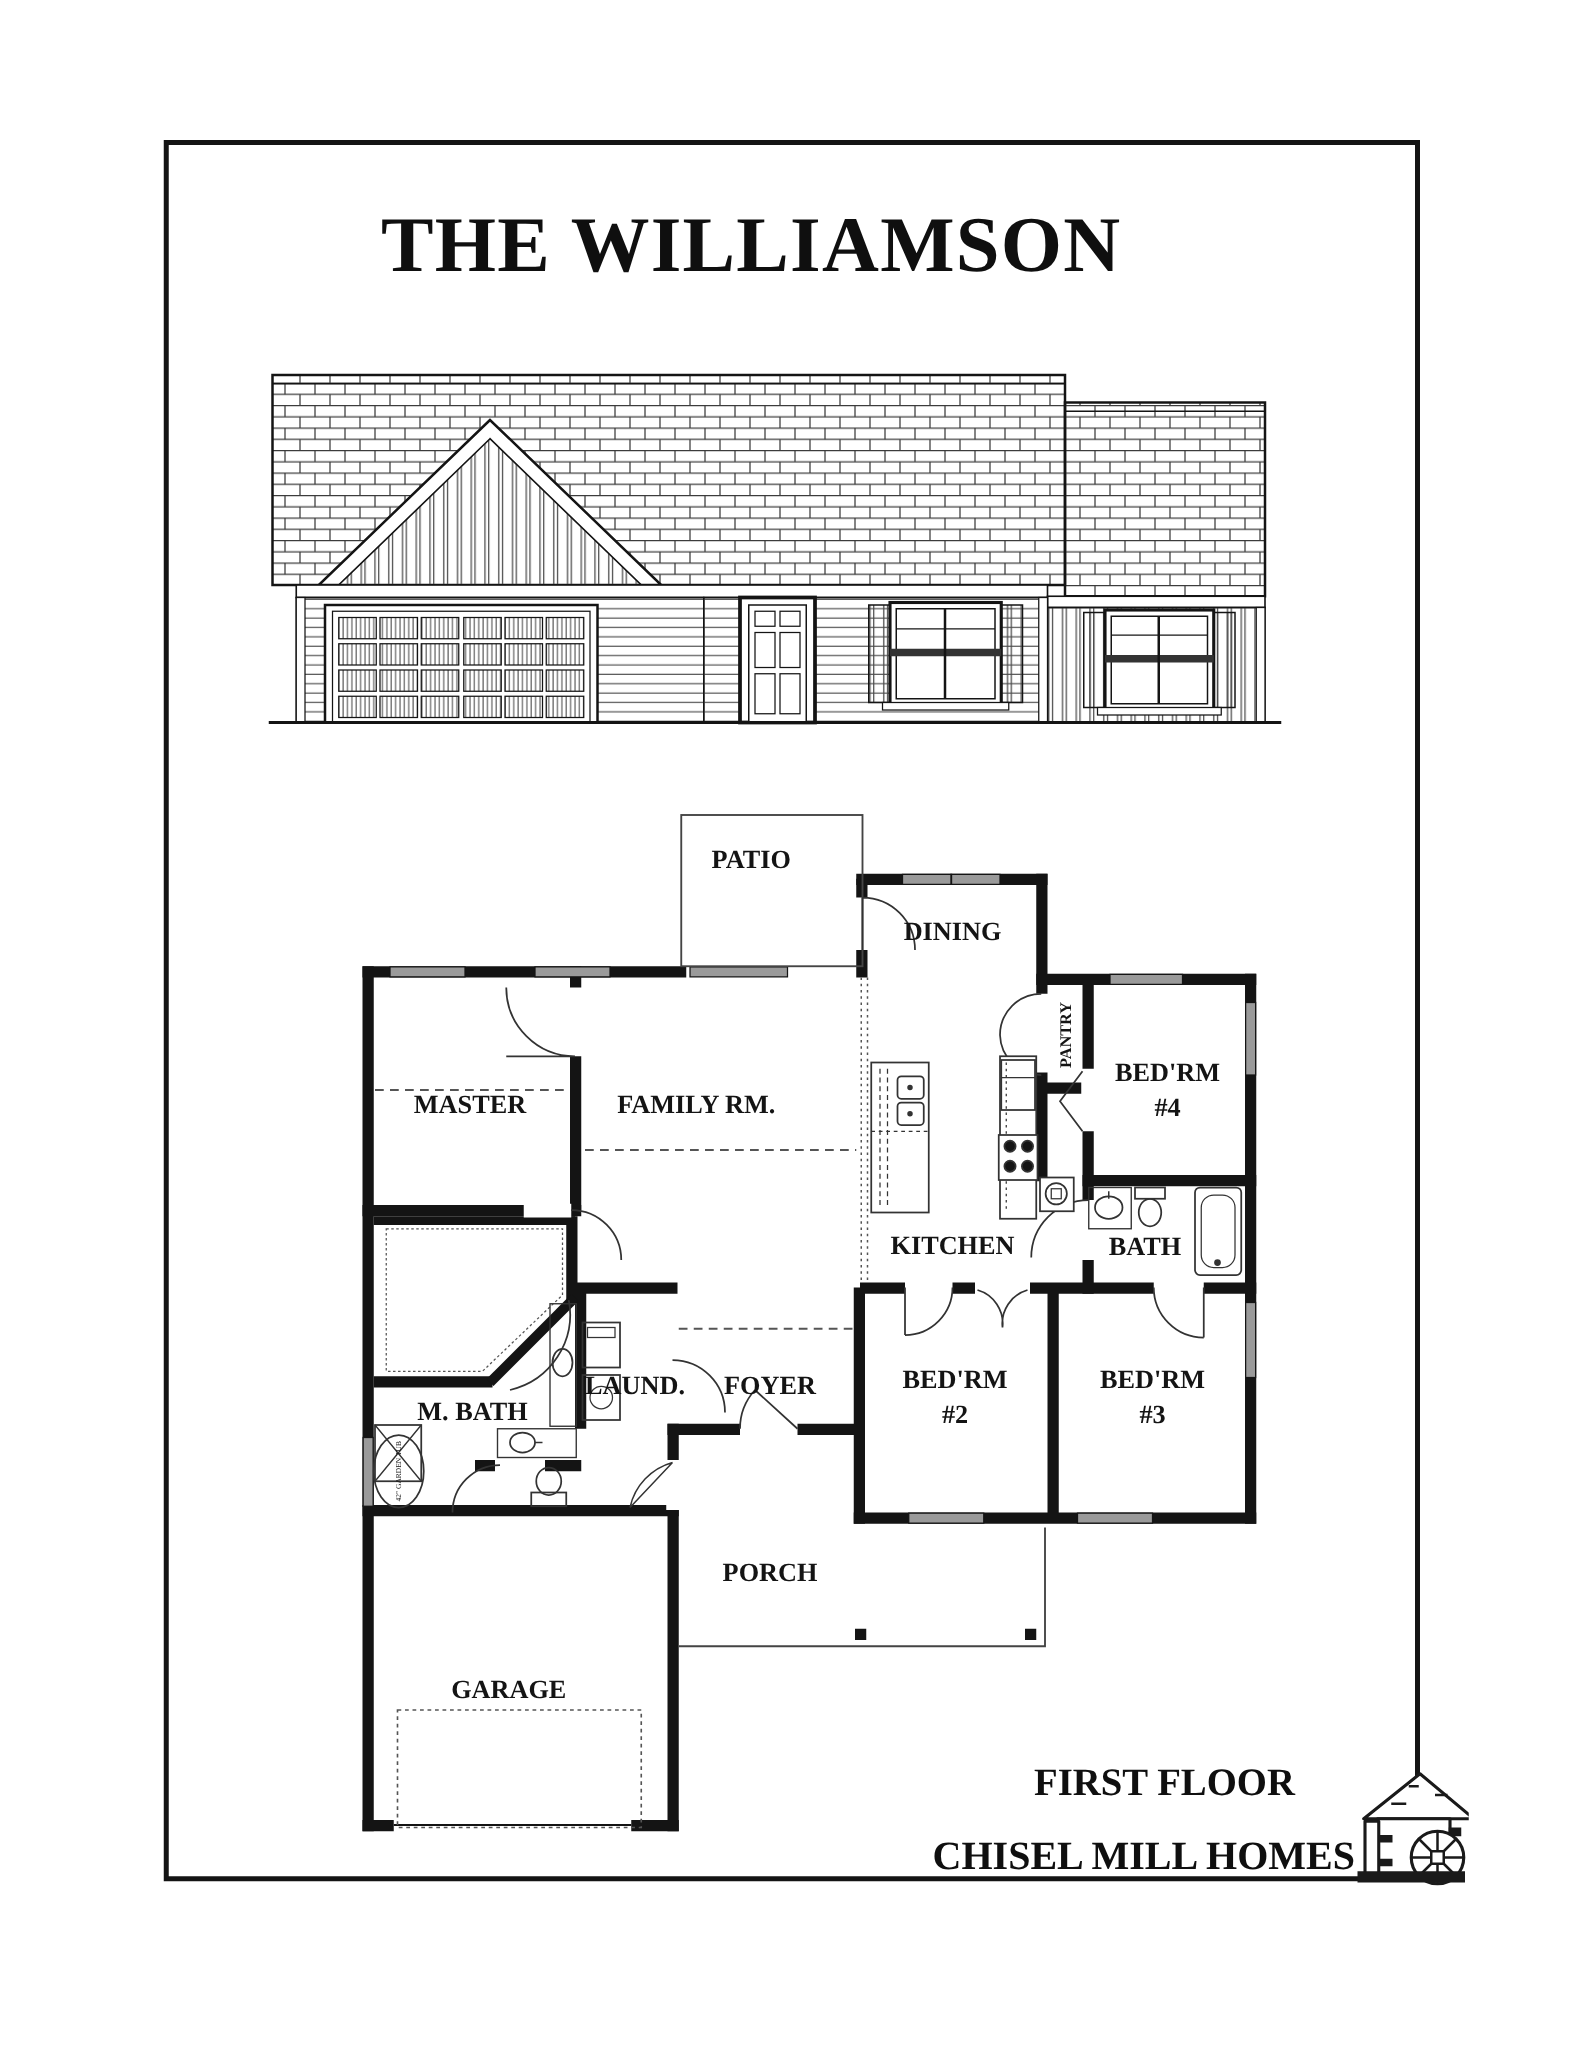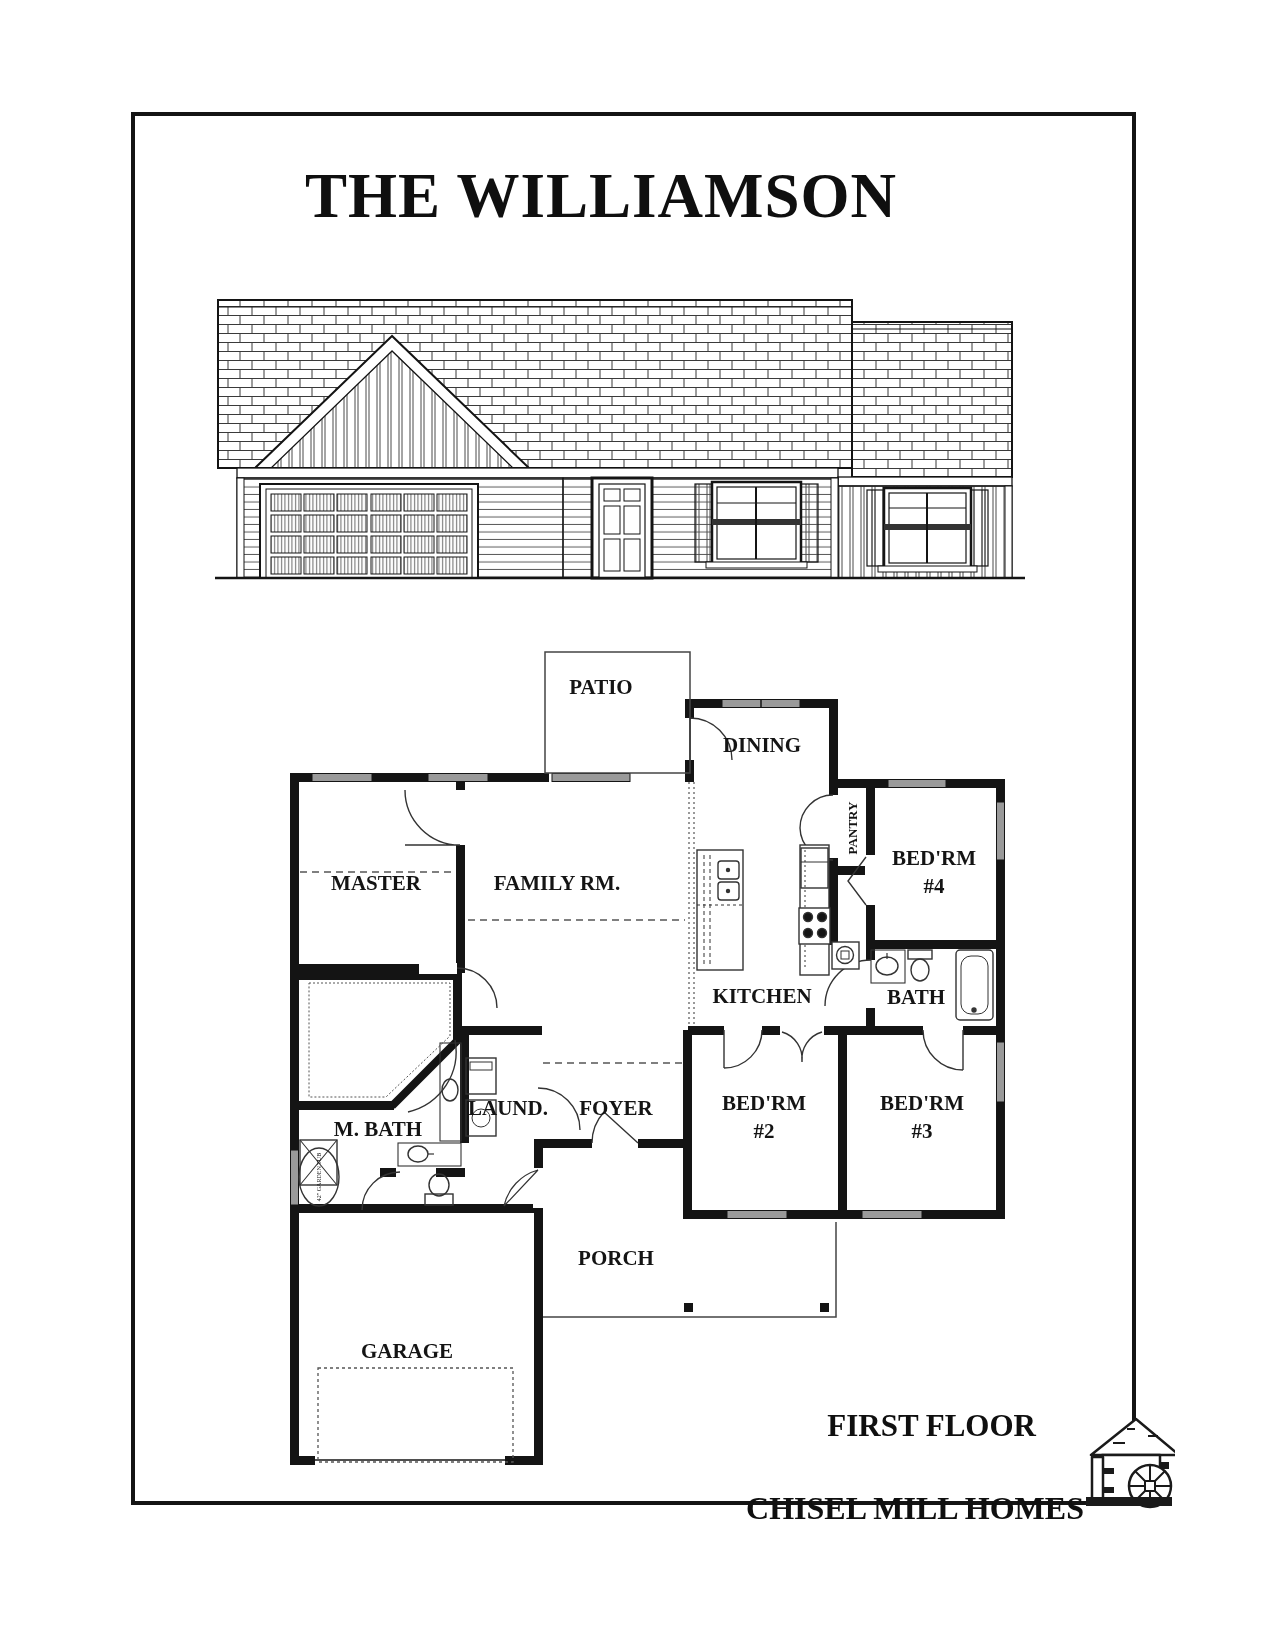--- a/index.html
+++ b/index.html
@@ -5,21 +5,21 @@
   html,body{margin:0;padding:0;background:#fff;}
   .page{position:relative;width:1275px;height:1650px;background:#fff;overflow:hidden;
         font-family:"Liberation Serif", serif;color:#141414;}
   .border-box{position:absolute;left:131px;top:112px;width:1005px;height:1393px;
         border:4px solid #141414;box-sizing:border-box;}
   .title{position:absolute;left:131px;top:160px;width:940px;text-align:center;
         font-size:63px;font-weight:bold;letter-spacing:1px;color:#0f0f0f;}
   .footer-line1{position:absolute;left:736px;top:1408px;width:300px;text-align:right;
         font-size:31px;font-weight:bold;color:#0f0f0f;}
   .footer-line2{position:absolute;left:695px;top:1466px;width:440px;text-align:center;
-        font-size:32px;font-weight:bold;color:#0f0f0f;margin-top:24px;}
+        font-size:32px;font-weight:bold;color:#0f0f0f;}
   svg{position:absolute;}
   svg text{font-family:"Liberation Serif", serif;font-weight:bold;fill:#141414;}
   .room-label{font-size:21px;}
   .small-label{font-size:13px;}
   .tiny-label{font-size:6px;font-weight:normal;}
 </style>
 </head>
 <body>
 
 <div class="page">

